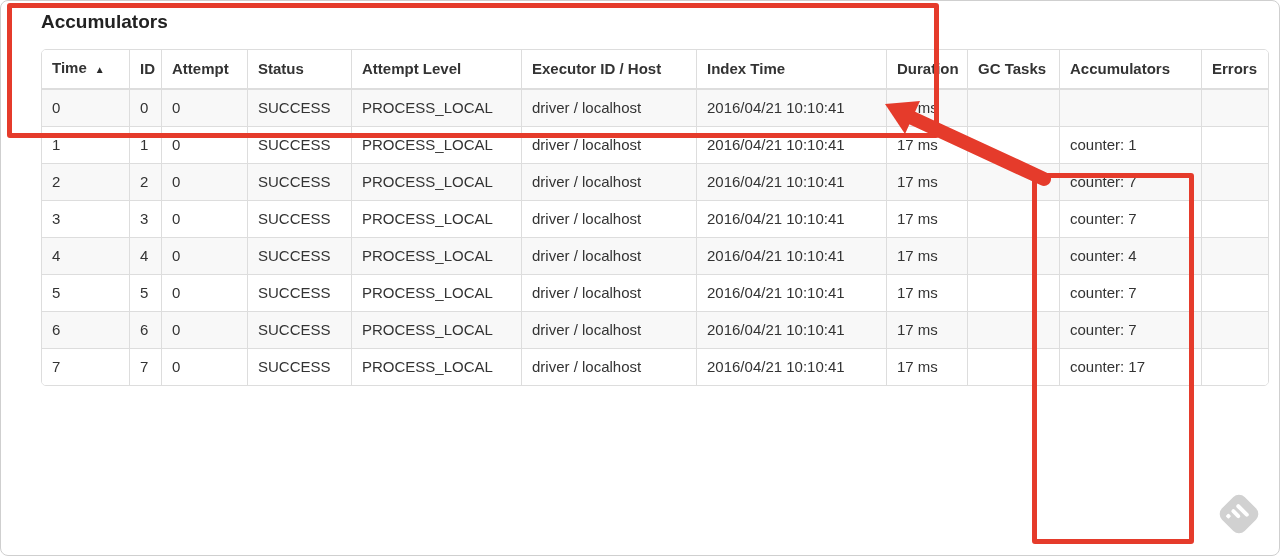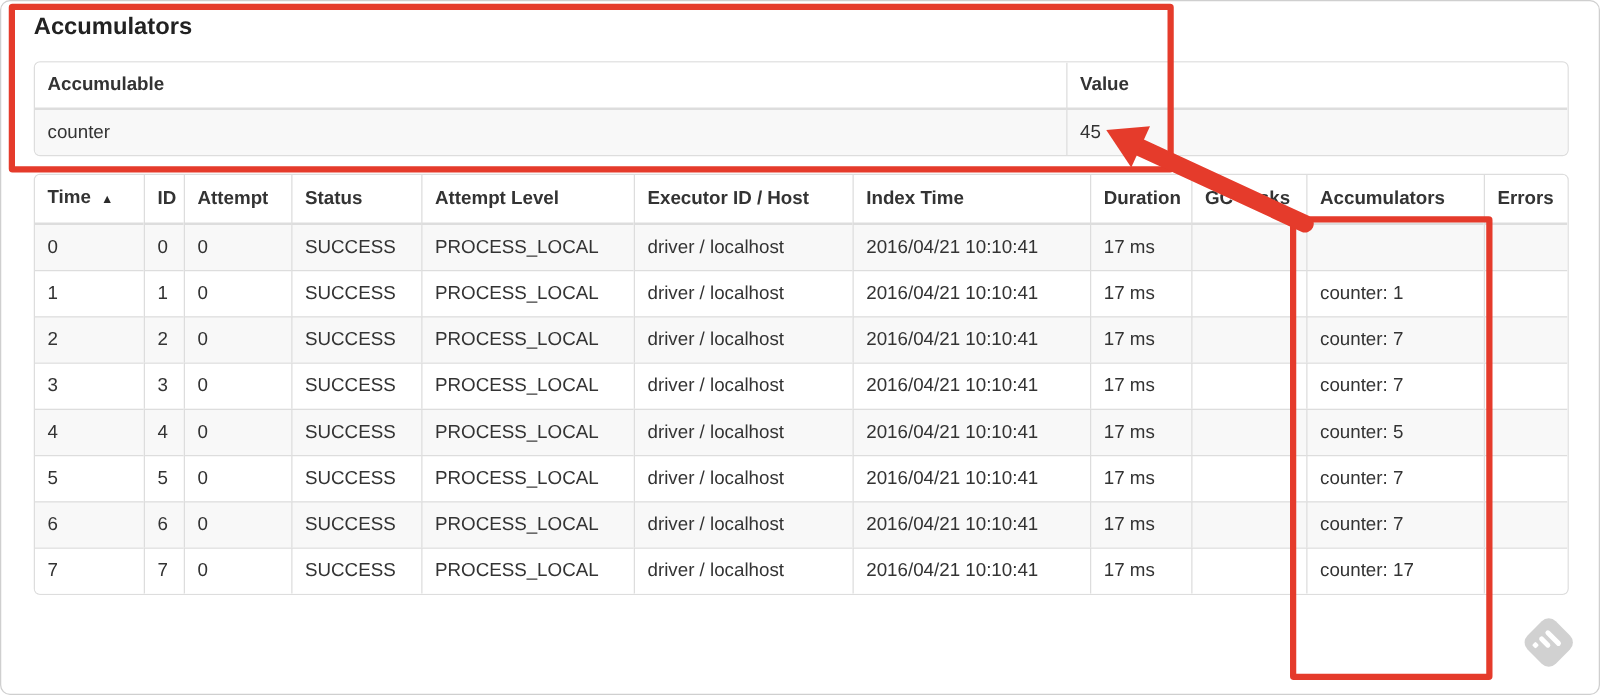--- a/index.html
+++ b/index.html
@@ -4,21 +4,21 @@
 <style>
   :root { --red:#e53b2b; }
   * { box-sizing:border-box; }
   html,body { margin:0; padding:0; background:#fff; }
   .page {
     position:relative; width:1280px; height:556px;
     border:1px solid #cfcfcf; border-radius:8px; overflow:hidden;
     background:#fff; color:#333;
     font-family:"Liberation Sans", sans-serif;
   }
-  .content { position:absolute; left:26px; top:8px; width:1228px; }
+  .content { position:absolute; left:40px; top:8px; width:1228px; }
   .section-title {
     font-size:19px; line-height:26px; font-weight:bold; color:#222; margin:0;
   }
   .tbl-wrap {
     border:1px solid #ddd; border-radius:5px; overflow:hidden;
     margin-top:14px; background:#fff;
   }
   h4.tasks-title { margin-top:29px; }
   table {
     width:100%; border-collapse:separate; border-spacing:0;
@@ -56,40 +56,20 @@
   .wm-dot  { left:8px; top:23px; width:4px; height:4px; border-radius:1px; position:absolute; background:#fff; }
 </style>
 </head>
 <body>
 
 <div class="page">
   <div class="content">
 
     <h4 class="section-title">Accumulators</h4>
 
-    <div class="tbl-wrap">
-      <table>
-        <colgroup>
-            <col style="width:825px">
-            <col>
-          </colgroup>
-        <thead>
-          <tr>
-            <th>Accumulable</th>
-            <th>Value</th>
-          </tr>
-        </thead>
-        <tbody>
-          <tr>
-            <td>counter</td>
-            <td>45</td>
-          </tr>
-        </tbody>
-      </table>
-    </div>
 
 
     <div class="tbl-wrap">
       <table>
         <colgroup>
           <col style="width:87px">
             <col style="width:32px">
             <col style="width:86px">
           <col style="width:104px">
             <col style="width:170px">
@@ -173,21 +153,21 @@
             <tr>
               <td>4</td>
               <td>4</td>
               <td>0</td>
               <td>SUCCESS</td>
               <td>PROCESS_LOCAL</td>
               <td>driver / localhost</td>
               <td>2016/04/21 10:10:41</td>
               <td>17 ms</td>
               <td></td>
-              <td>counter: 5</td>
+              <td>counter: 4</td>
               <td></td>
             </tr>
             <tr>
               <td>5</td>
               <td>5</td>
               <td>0</td>
               <td>SUCCESS</td>
               <td>PROCESS_LOCAL</td>
               <td>driver / localhost</td>
               <td>2016/04/21 10:10:41</td>

